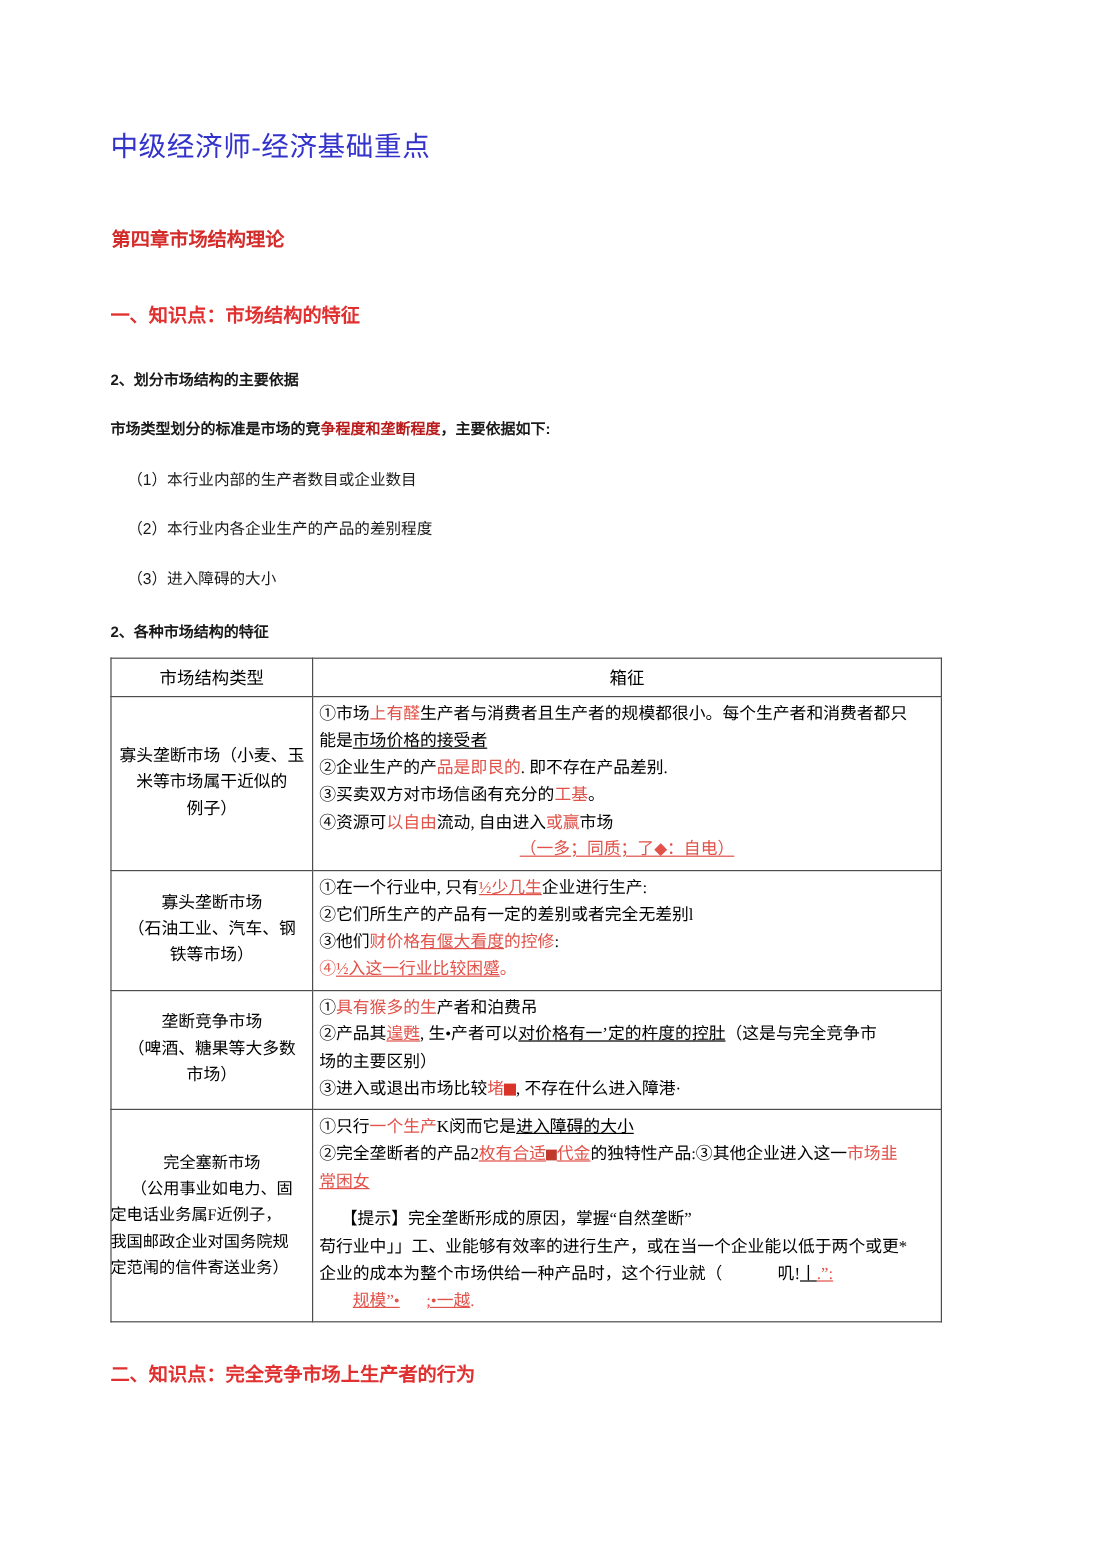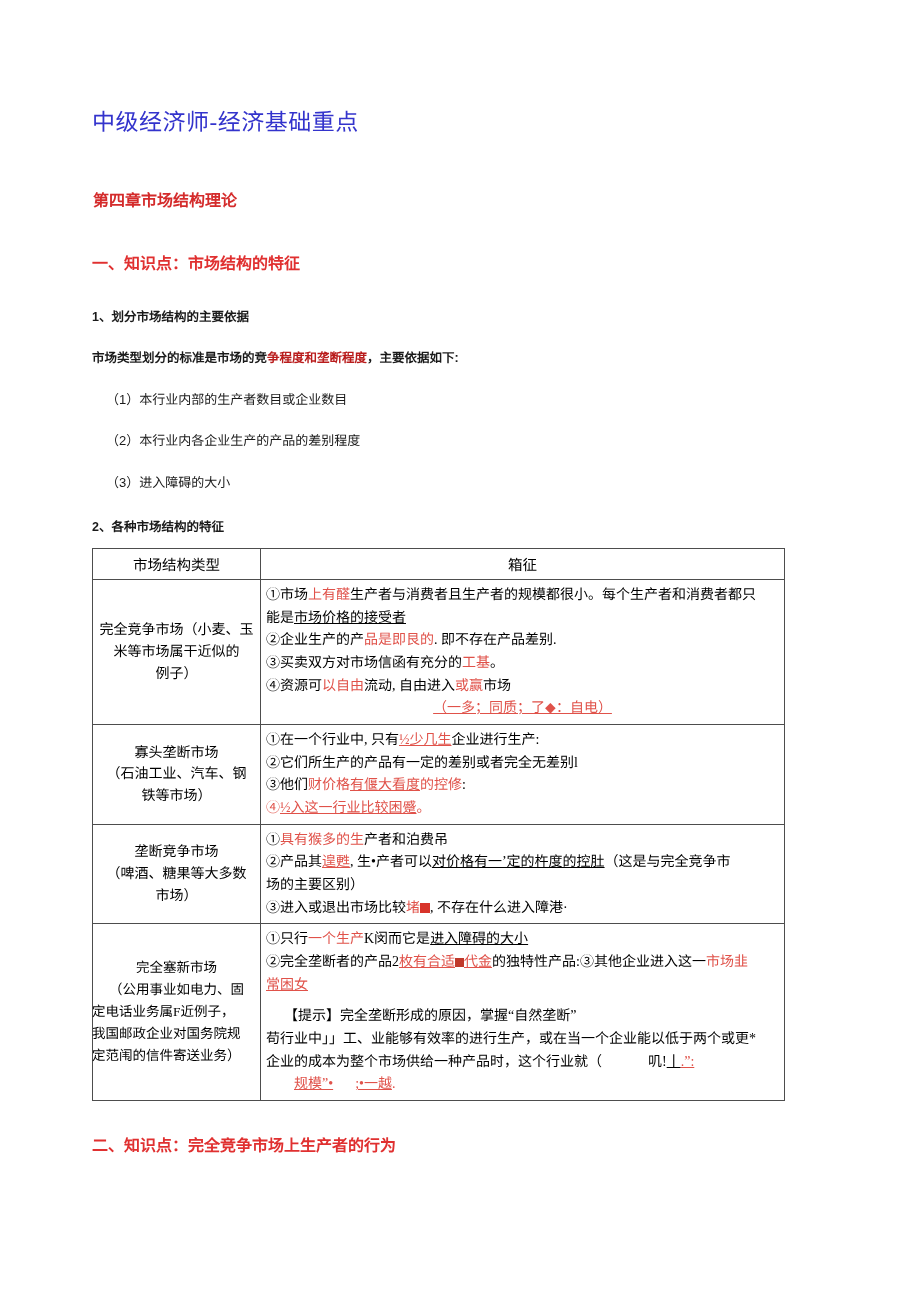--- a/index.html
+++ b/index.html
@@ -151,21 +151,21 @@
 <body>
 
 <div class="page">
 
   <h1 class="doc-title">中级经济师-经济基础重点</h1>
 
   <p class="chapter-label">第四章市场结构理论</p>
 
   <h2 class="section-heading s1">一、知识点：市场结构的特征</h2>
 
-  <p class="para bold-sub">1、划分市场结构的主要依据</p>
+  <p class="para bold-sub">2、划分市场结构的主要依据</p>
 
   <p class="para lead">
     <span>市场类型划分的标准是市场的竞</span><span class="hl-red">争程度和垄断程度</span><span>，主要依据如下:</span>
   </p>
 
   <p class="para item">（1）本行业内部的生产者数目或企业数目</p>
   <p class="para item">（2）本行业内各企业生产的产品的差别程度</p>
   <p class="para item">（3）进入障碍的大小</p>
 
   <p class="para sub2">2、各种市场结构的特征</p>
@@ -178,21 +178,21 @@
     <thead>
       <tr>
         <th>市场结构类型</th>
         <th>箱征</th>
       </tr>
     </thead>
     <tbody>
 
       <tr>
         <td class="type-cell">
-          <span>完全竞争市场（小麦、玉</span><br>
+          <span>寡头垄断市场（小麦、玉</span><br>
           <span>米等市场属干近似的</span><br>
           <span>例子）</span>
         </td>
         <td class="feat-cell">
           <p><span>①市场</span><span class="r">上有醛</span><span>生产者与消费者且生产者的规模都很小。每个生产者和消费者都只</span></p>
           <p><span>能是</span><span class="u">市场价格的接受者</span></p>
           <p><span>②企业生产的产</span><span class="r">品是即艮的</span><span>. 即不存在产品差别.</span></p>
           <p><span>③买卖双方对市场信函有充分的</span><span class="r">工基</span><span>。</span></p>
           <p><span>④资源可</span><span class="r">以自由</span><span>流动, 自由进入</span><span class="r">或赢</span><span>市场</span></p>
           <p class="centered-note u">（一多；同质；了◆：自电）</p>

